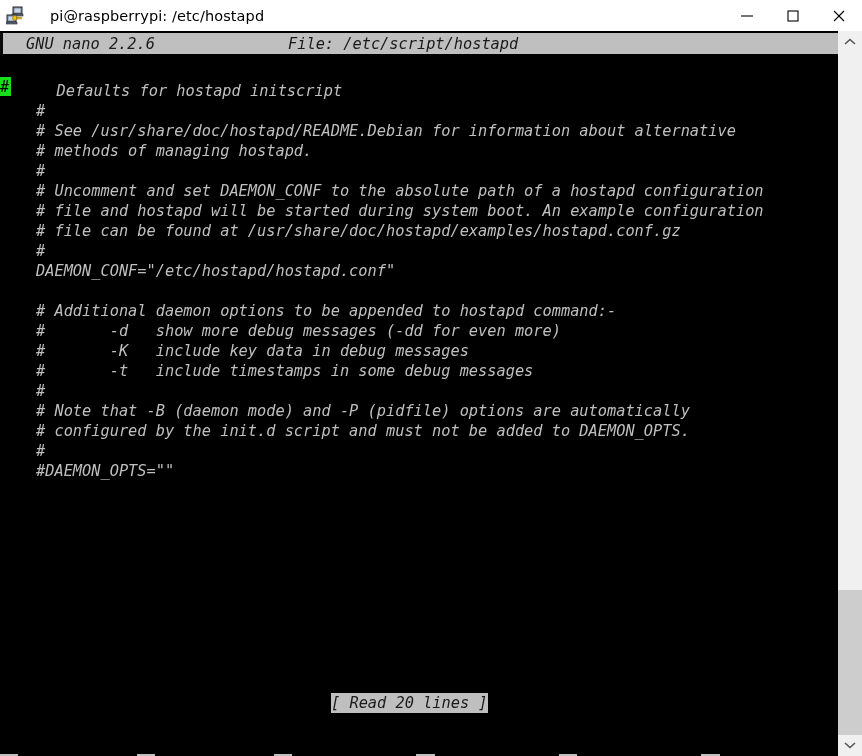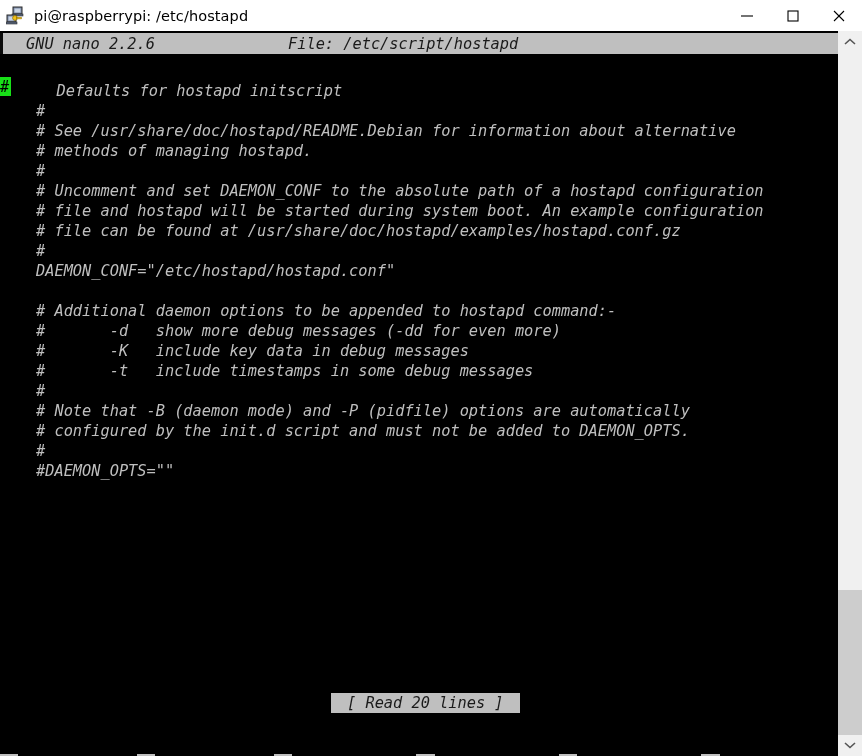--- a/index.html
+++ b/index.html
@@ -39,20 +39,21 @@
     margin-right: 8px;
     position: relative;
     flex: 0 0 auto;
   }
   .title-text {
     font-family: "DejaVu Sans", "Liberation Sans", sans-serif;
     font-size: 14.5px;
     color: #000000;
     letter-spacing: 0.1px;
     white-space: nowrap;
+    margin-left: 16px;
   }
   .win-buttons {
     position: absolute;
     right: 0; top: 0;
     height: 31px;
     display: flex;
     align-items: stretch;
   }
   .win-btn {
     width: 46px;
@@ -133,21 +134,21 @@
     width: 838px;
     height: 20px;
     color: #bfbfbf;
   }
   .statusline .status-msg {
     position: absolute;
     left: 331px;
     top: 0;
     background: #bfbfbf;
     color: #1a1a1a;
-    padding: 0 16px;
+    padding: 0 0;
   }
 
   
   .shortcuts {
     position: absolute;
     left: 0;
     top: 682px;
     width: 838px;
     height: 40px;
   }

